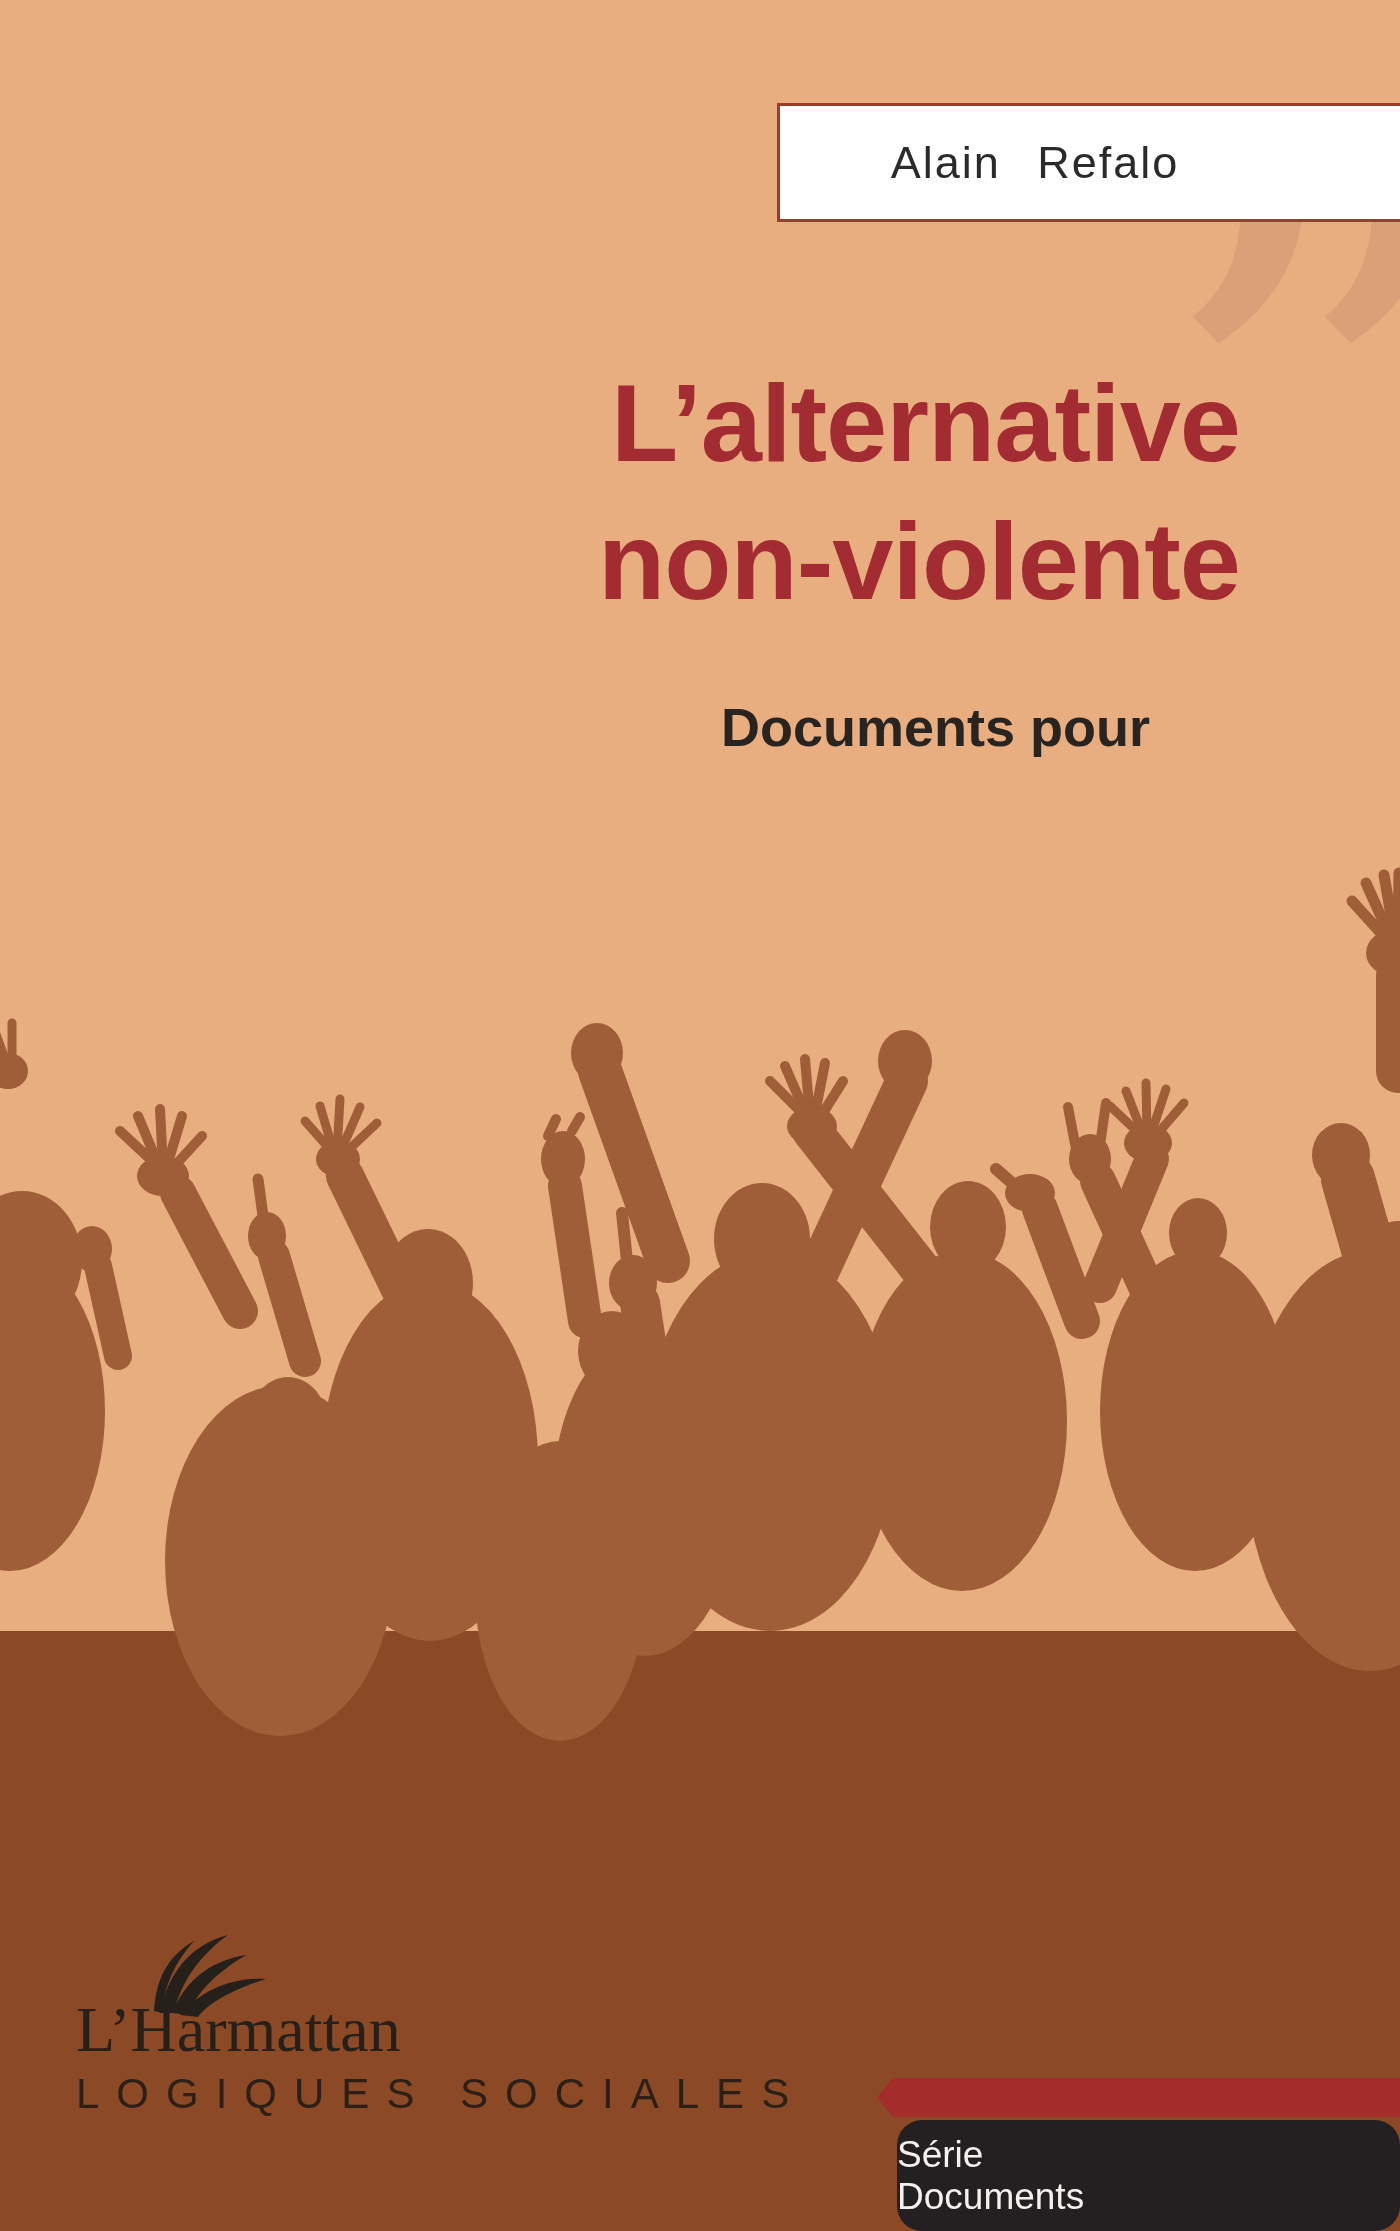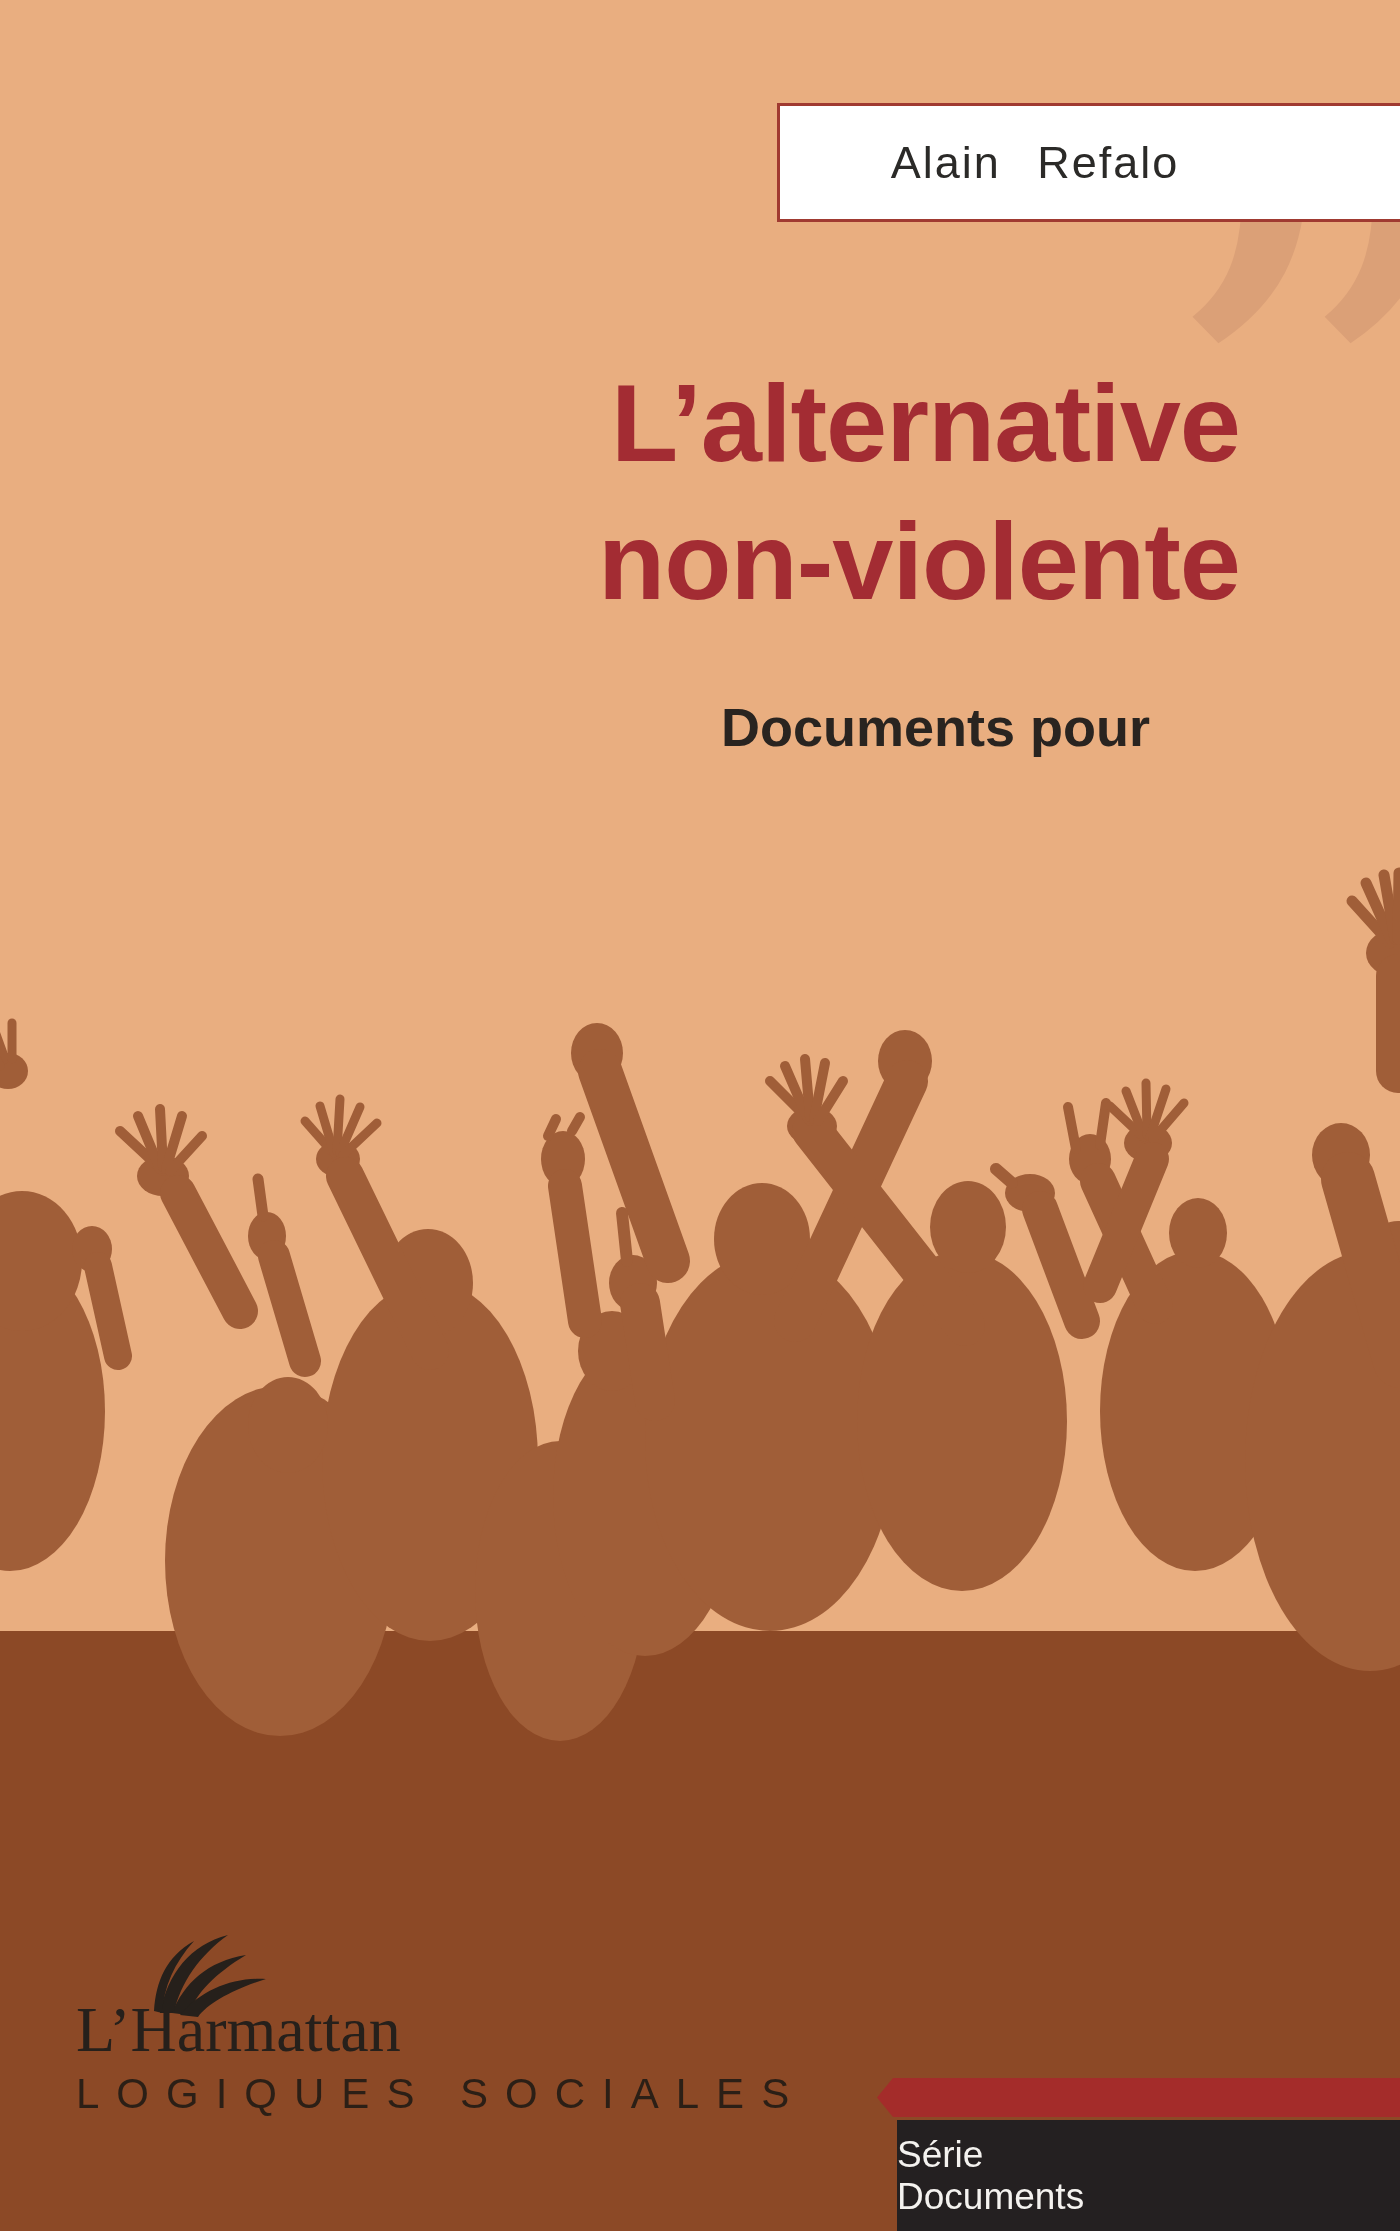--- a/index.html
+++ b/index.html
@@ -95,20 +95,21 @@
     clip-path:polygon(0 50%,16px 0,100% 0,100% 100%,16px 100%);
     z-index:7;
   }
   .series-box{
     position:absolute;
     top:2120px;left:897px;right:0;bottom:0;
     background:var(--series-bg);
     display:flex;align-items:center;justify-content:center;
     padding-right:230px;
     z-index:7;
+    border-radius:25px;
   }
   .series-label{
     font-size:37px;
     color:var(--series-text);
   }
 </style>
 </head>
 <body>
 
 <div class="cover">

